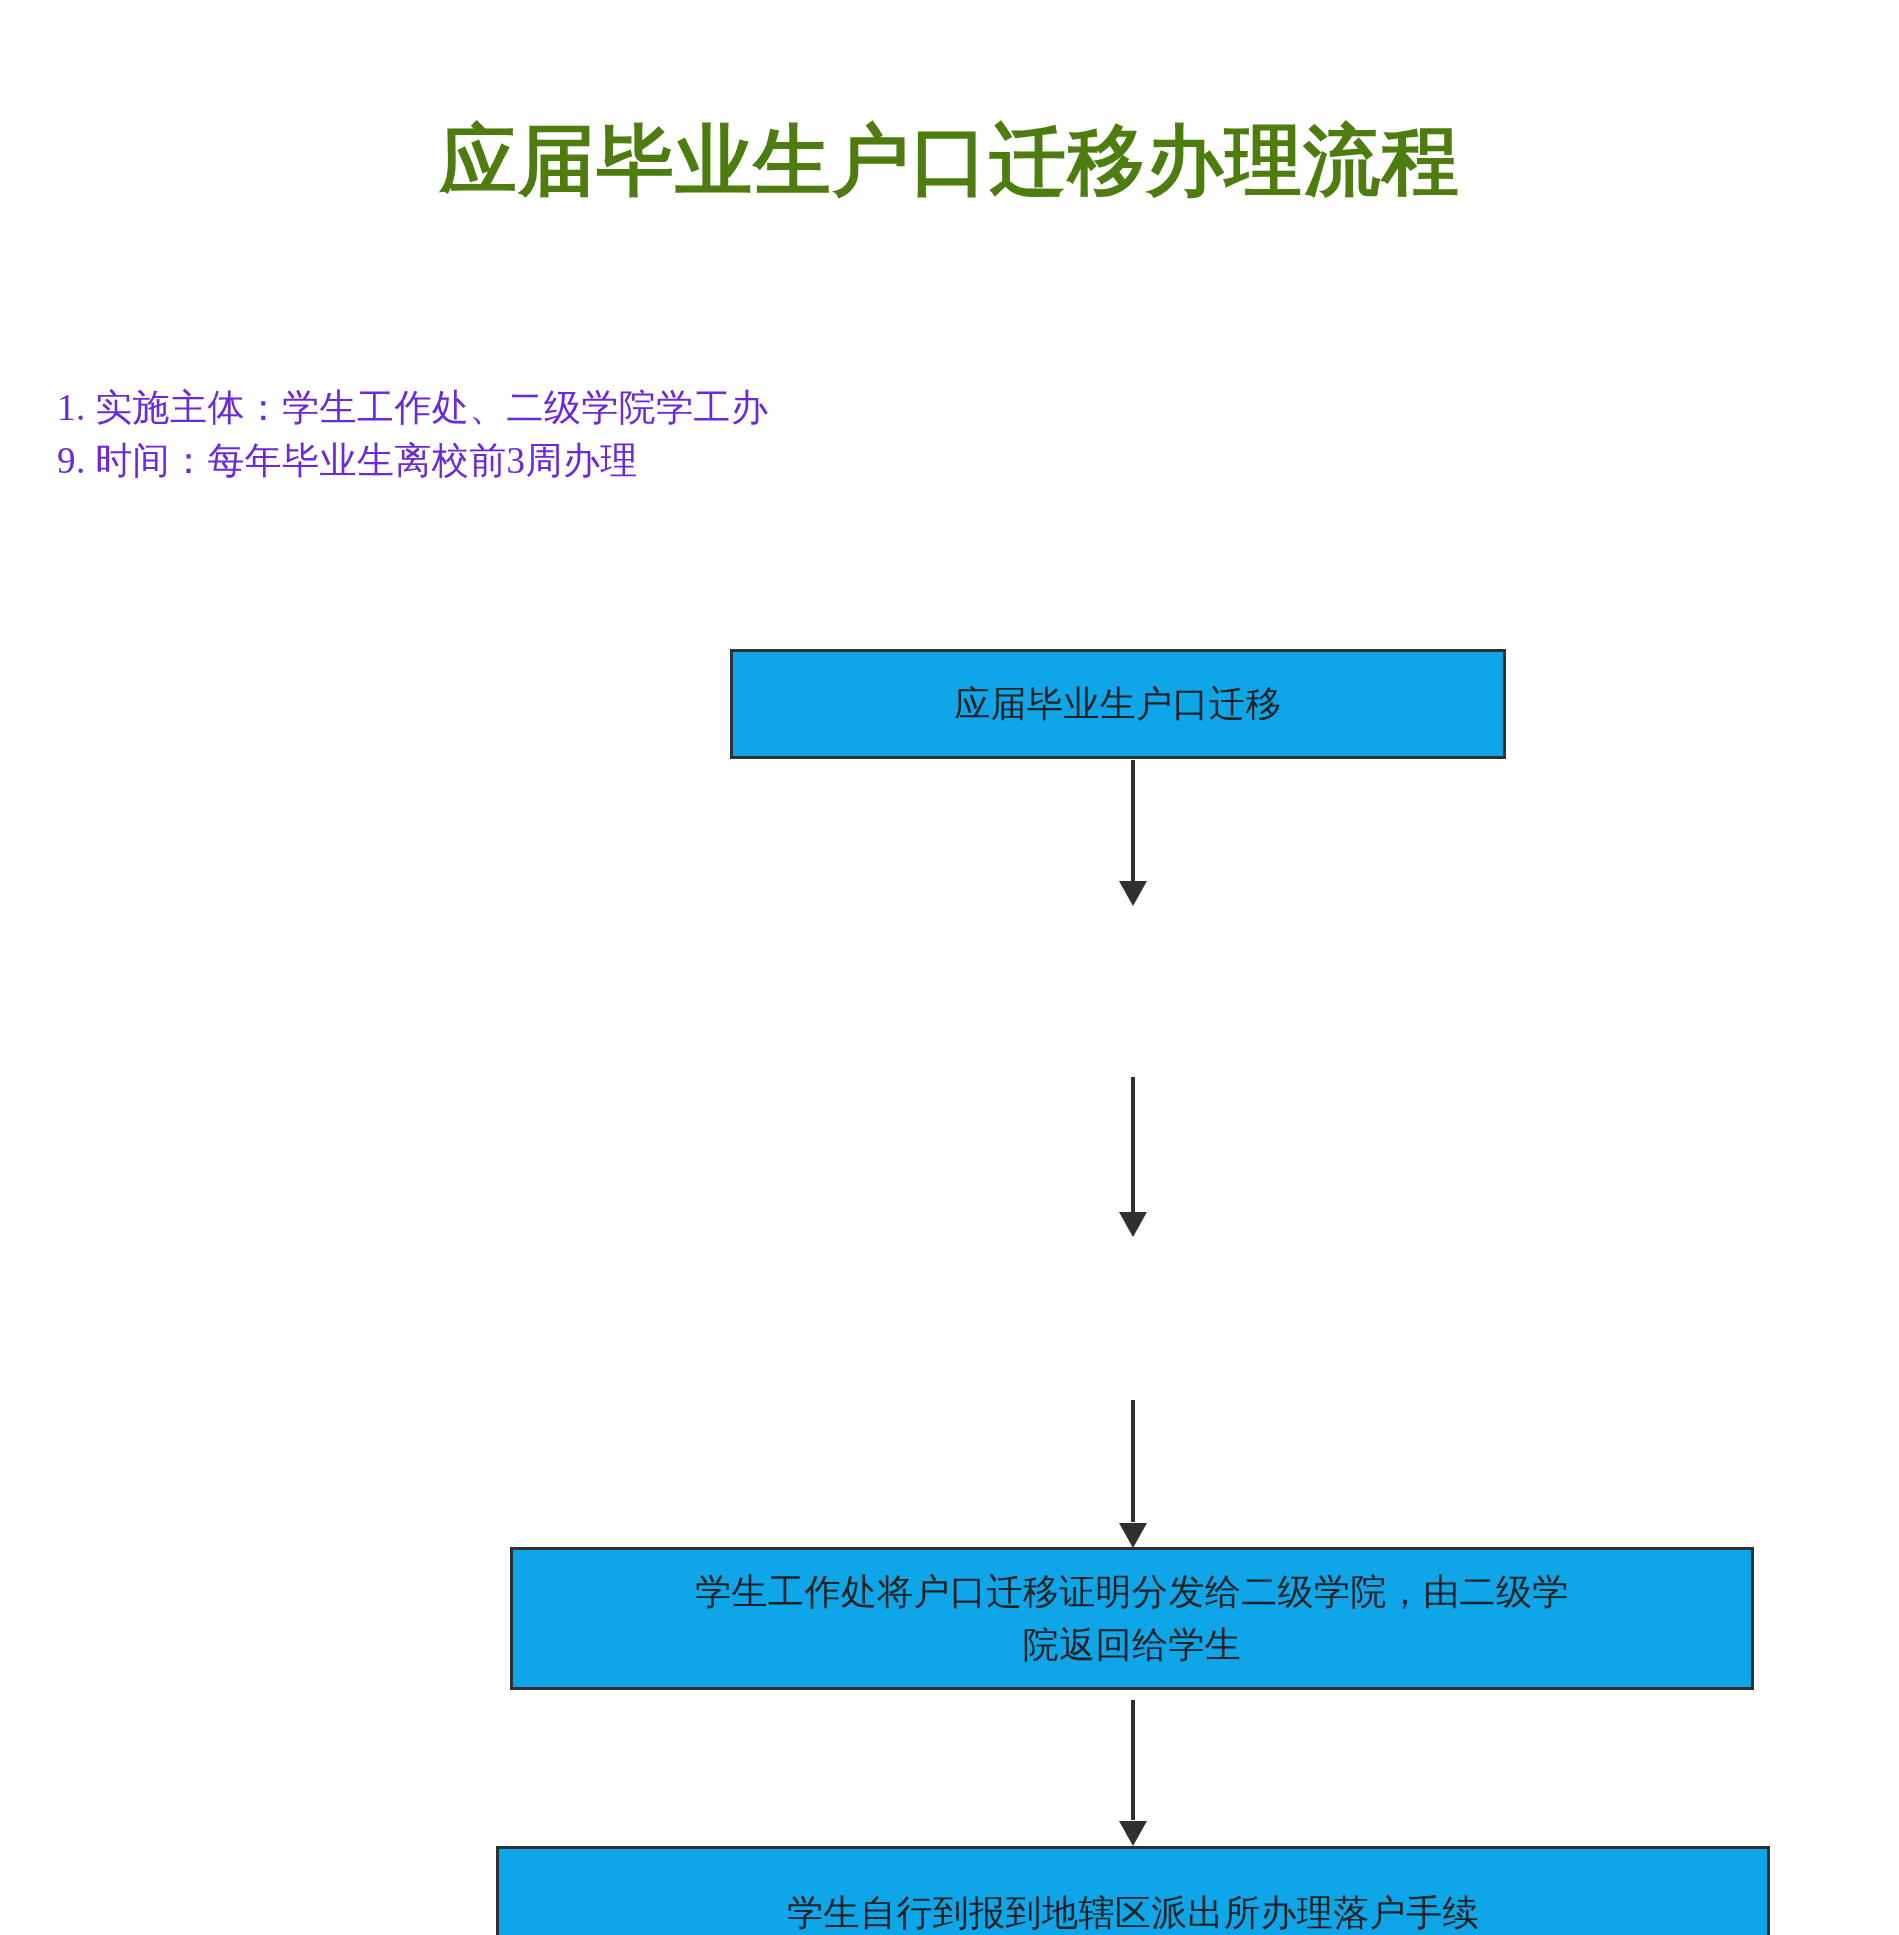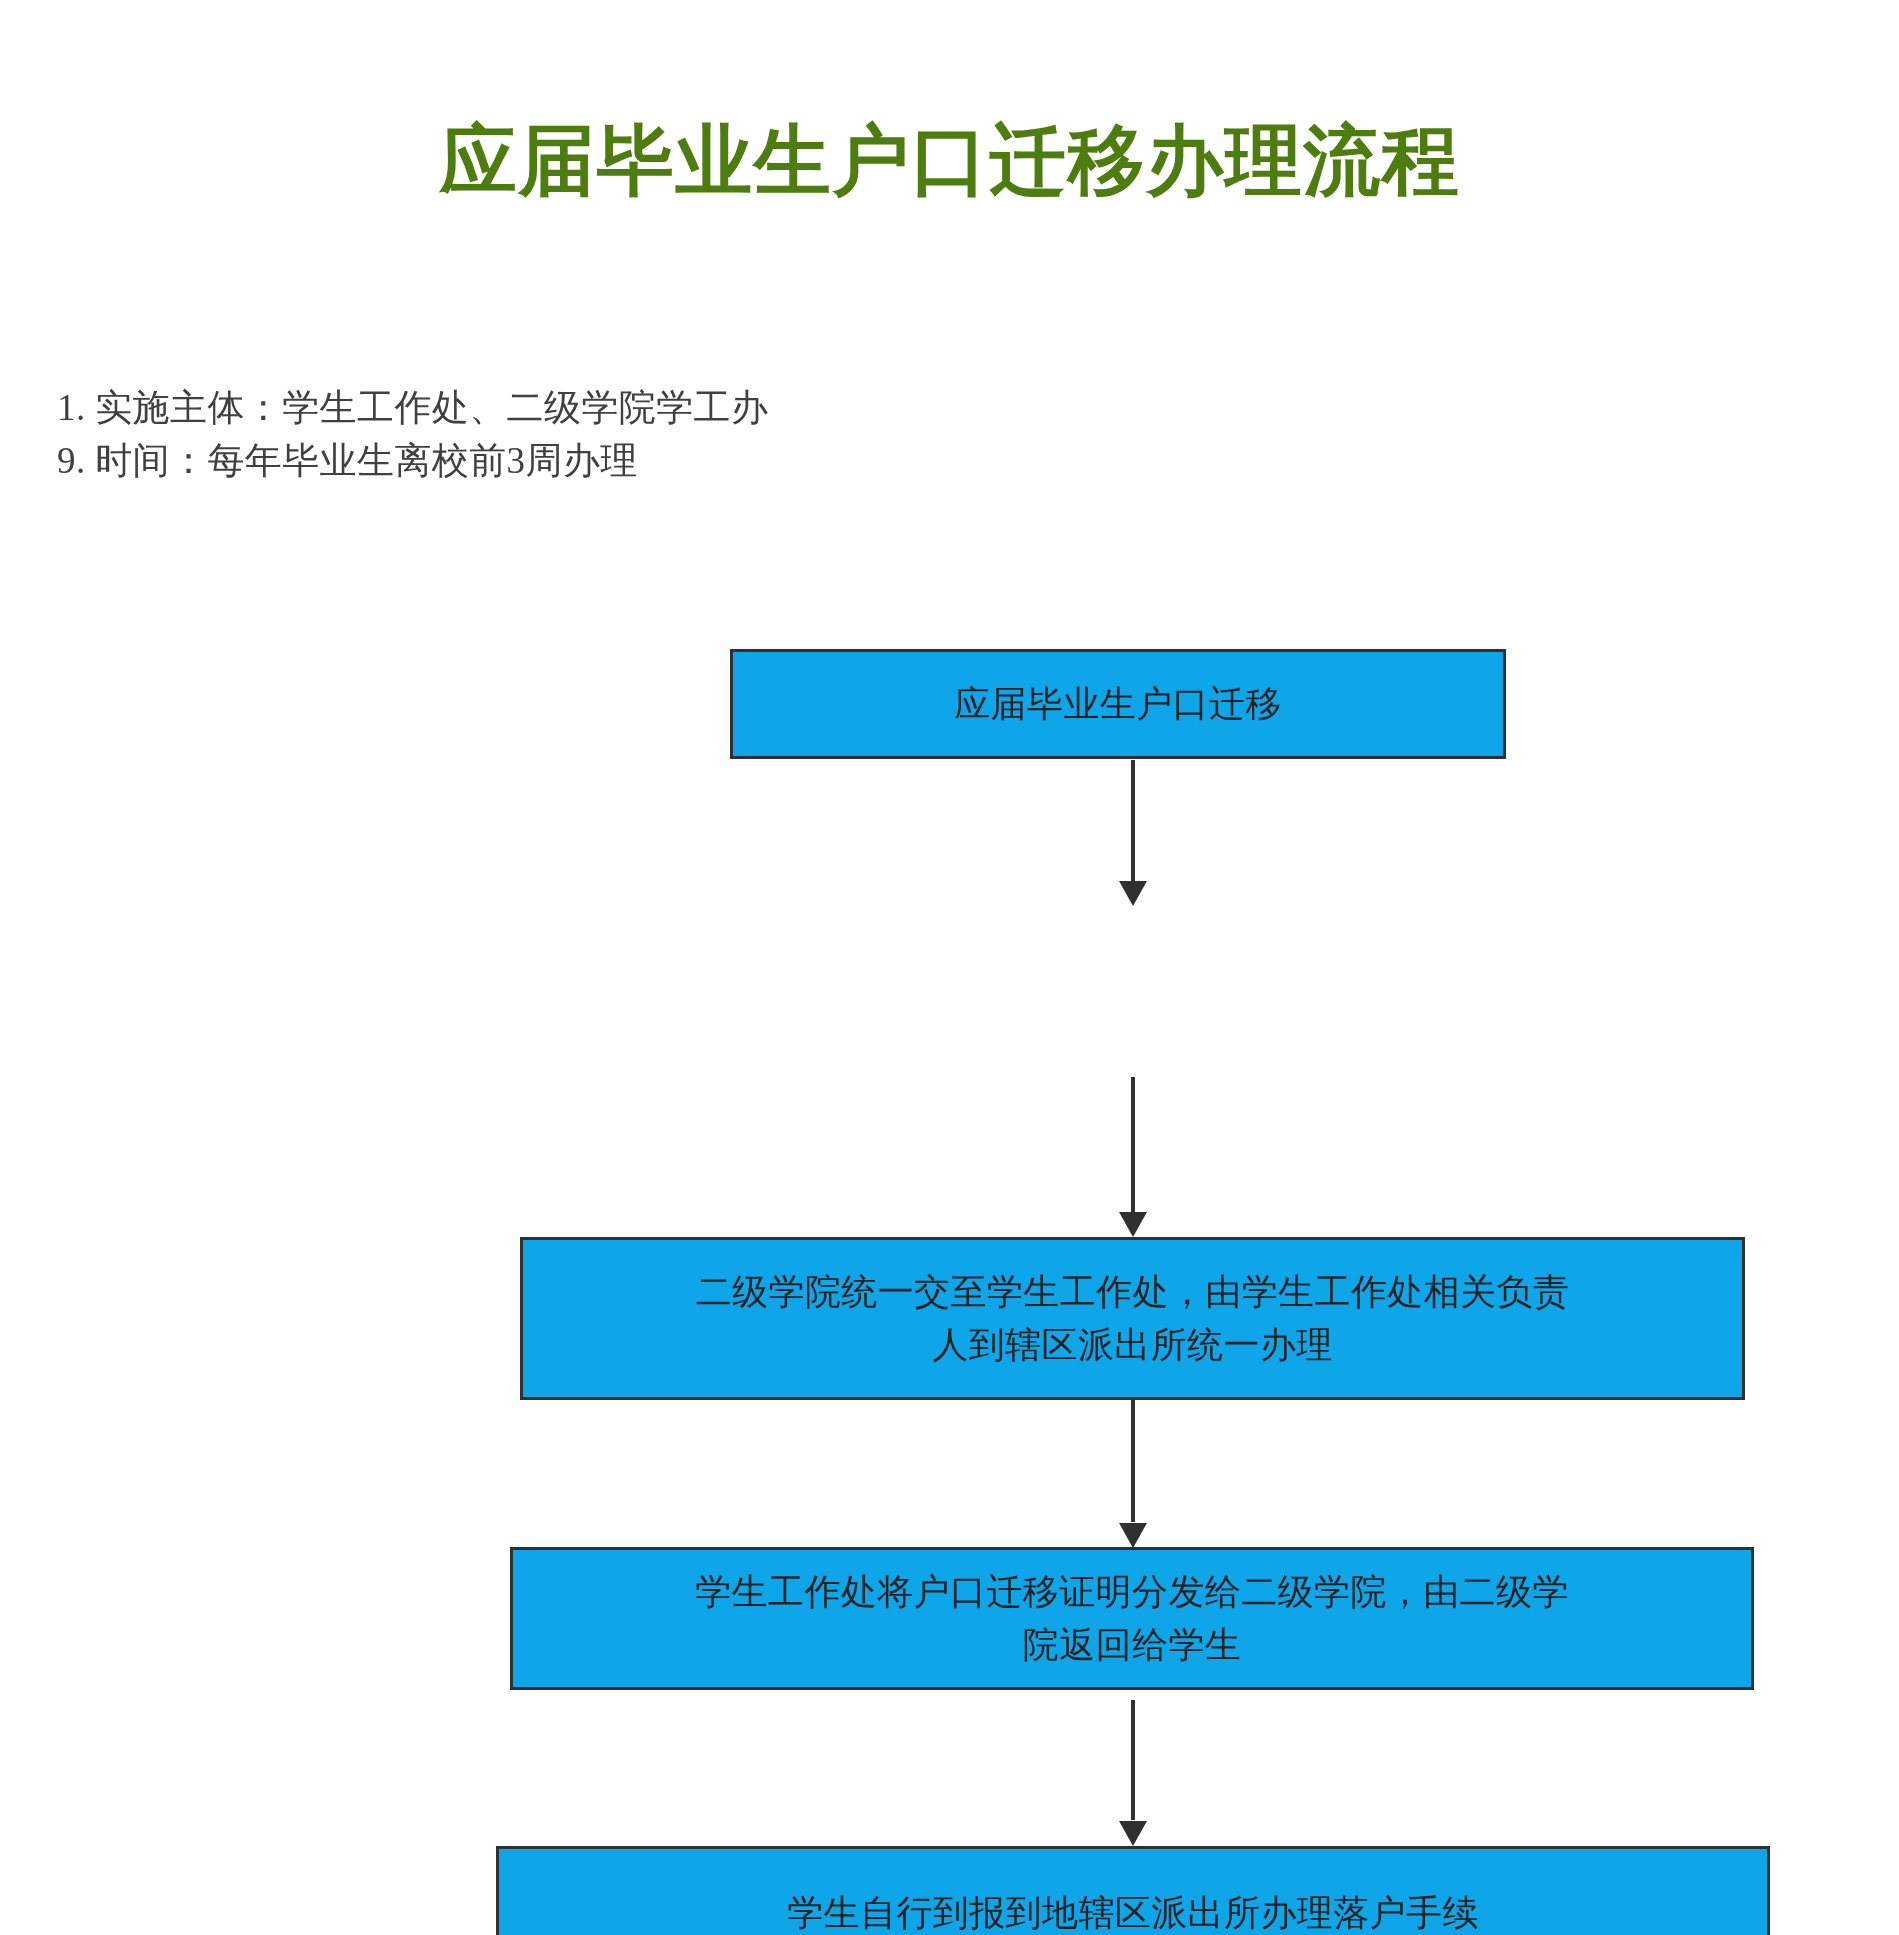--- a/index.html
+++ b/index.html
@@ -33,21 +33,21 @@
     white-space: nowrap;
   }
 
   
   .intro {
     position: absolute;
     left: 57px;
     top: 381px;
     font-size: 37px;
     line-height: 53px;
-    color: #404040;
+    color: #6d28d9;
     white-space: nowrap;
   }
   .intro-line {
     display: block;
     letter-spacing: 0.4px;
   }
 
   
   .node {
     position: absolute;
@@ -126,24 +126,20 @@
     <div class="shaft"></div>
     <div class="head"></div>
   </div>
 
 
   <div class="arrow arrow-2">
     <div class="shaft"></div>
     <div class="head"></div>
   </div>
 
-  <div class="node node-3">
-    <div class="node-text">二级学院统一交至学生工作处，由学生工作处相关负责
-人到辖区派出所统一办理</div>
-  </div>
 
   <div class="arrow arrow-3">
     <div class="shaft"></div>
     <div class="head"></div>
   </div>
 
   <div class="node node-4">
     <div class="node-text">学生工作处将户口迁移证明分发给二级学院，由二级学
 院返回给学生</div>
   </div>

